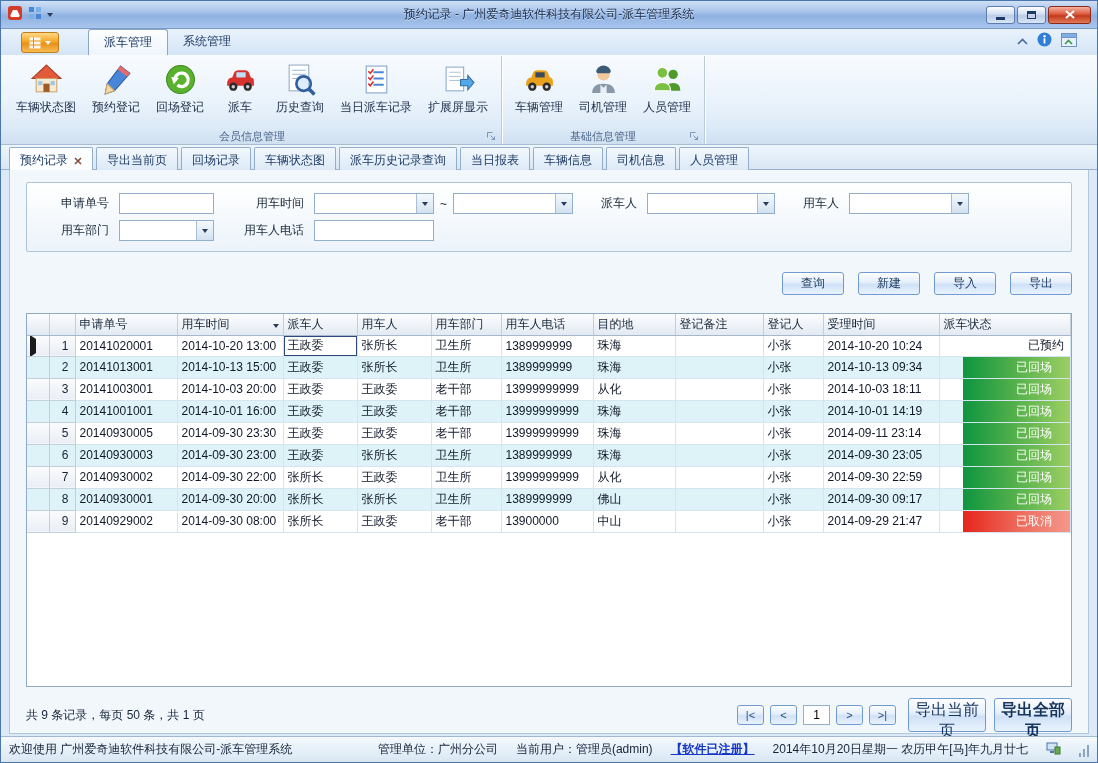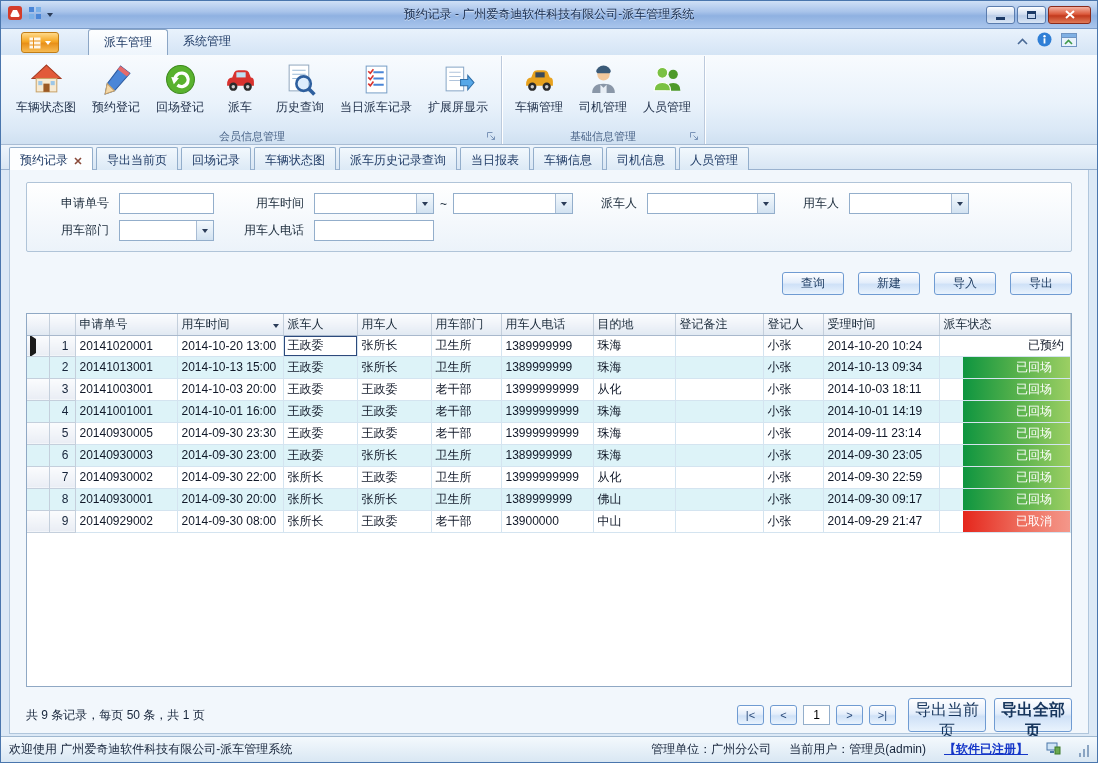--- a/index.html
+++ b/index.html
@@ -624,20 +624,21 @@
       <button class="exp">导出全部页</button>
     </div>
   </div>
 
   <div class="statusbar">
     <span>欢迎使用 广州爱奇迪软件科技有限公司-派车管理系统</span>
     <div class="sb-right">
       <span>管理单位：广州分公司</span>
       <span>当前用户：管理员(admin)</span>
       <span class="registered">【软件已注册】</span>
+      <span>2014年10月20日星期一 农历甲午[马]年九月廿七</span>
       <span>
         <svg width="15" height="13">
             <rect x="1" y="1" width="10" height="7" fill="#cfe4f6" stroke="#4a76a8"></rect>
             <rect x="4" y="9" width="4" height="2" fill="#4a76a8"></rect>
             <rect x="9" y="5" width="5" height="7" fill="#6aa84f" stroke="#3c7a2a"></rect>
           </svg>
       </span>
       <span class="grip">
           <i style="height:4px"></i>
           <i style="height:8px"></i>

